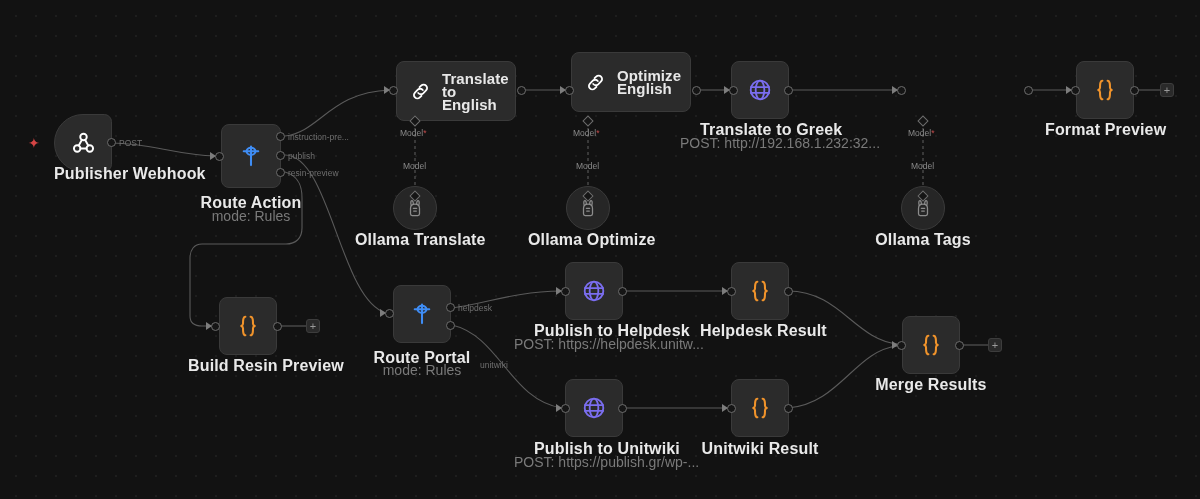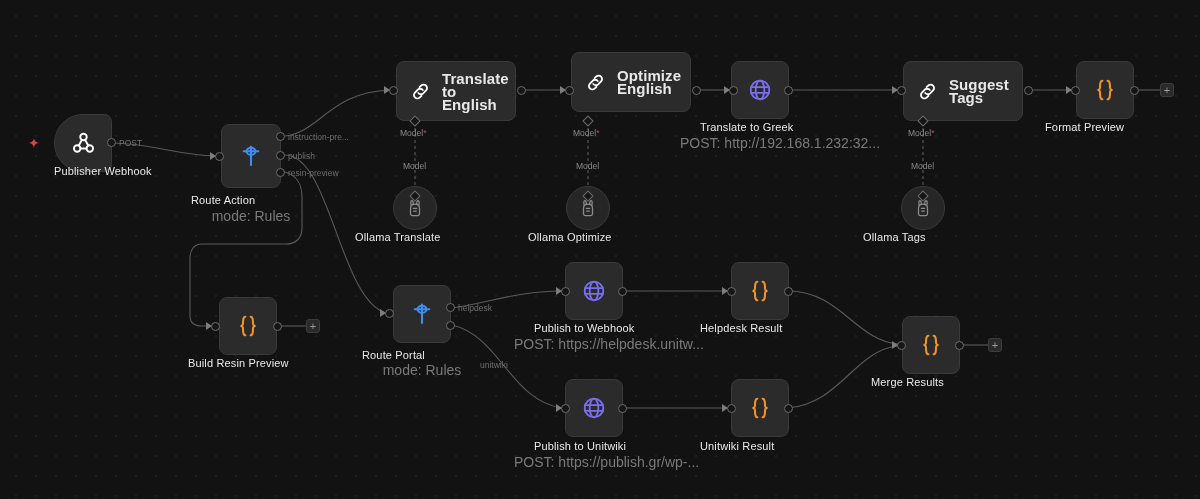--- a/index.html
+++ b/index.html
@@ -59,24 +59,24 @@
     font-size: 15px;
     line-height: 13px;
     font-weight: 600;
     letter-spacing: .1px;
     max-width: 78px;
   }
 
   
   .caption {
     position: absolute;
-    text-align: left;
+    text-align: center;
     color: #e9e9e9;
-    font-size: 11px;
-    font-weight: 400;
+    font-size: 16px;
+    font-weight: 700;
     letter-spacing: .15px;
     white-space: nowrap;
     z-index: 3;
   }
   .subcaption {
     position: absolute;
     text-align: center;
     color: #7a7a7a;
     font-size: 14px;
     font-weight: 400;
@@ -298,29 +298,20 @@
         <path d="M3.6 14.7 L20.4 14.7"></path>
       </svg>
     </span>
   </div>
   <div class="port" style="left:784px; top:86px;"></div>
   <div class="caption" style="left:700px; top:121px; width:120px;">Translate to Greek</div>
   <div class="subcaption" style="left:680px; top:135px; width:160px;">POST: http://192.168.1.232:32...</div>
 
   <div class="port in" style="left:892px; top:86px;"></div>
   <div class="port" style="left:897px; top:86px;"></div>
-  <div class="node wide" style="left:903px; top:61px;">
-    <span>
-      <svg class="icon" width="23" height="23" viewBox="0 0 24 24" fill="none" stroke="#ffffff" stroke-width="1.9" stroke-linecap="round" stroke-linejoin="round">
-        <path d="M9.6 13.6 a3.6 3.6 0 0 0 5.2 0.3 l3-3 a3.6 3.6 0 0 0 -5.1 -5.1 l-1.7 1.7"></path>
-        <path d="M14.4 10.4 a3.6 3.6 0 0 0 -5.2 -0.3 l-3 3 a3.6 3.6 0 0 0 5.1 5.1 l1.7 -1.7"></path>
-      </svg>
-    </span>
-    <span class="node-inline-label">Suggest Tags</span>
-  </div>
   <div class="port" style="left:1024px; top:86px;"></div>
   <div class="diamond" style="left:919px; top:117px;"></div>
   <div class="mini-label" style="left:908px; top:128px;">Model<span class="req">*</span></div>
   <div class="mini-label" style="left:911px; top:161px;">Model</div>
 
   <div class="port in" style="left:1066px; top:86px;"></div>
   <div class="port" style="left:1071px; top:86px;"></div>
   <div class="node square" style="left:1076px; top:61px;">
     <span>
       <svg class="icon" width="26" height="26" viewBox="0 0 24 24" fill="none" stroke="#f0932b" stroke-width="1.9" stroke-linecap="round" stroke-linejoin="round">
@@ -413,21 +404,21 @@
     <span>
       <svg class="icon" width="26" height="26" viewBox="0 0 24 24" fill="none" stroke="#7b6ef0" stroke-width="1.7" stroke-linecap="round" stroke-linejoin="round">
         <circle cx="12" cy="12" r="8.6"></circle>
         <ellipse cx="12" cy="12" rx="4" ry="8.6"></ellipse>
         <path d="M3.6 9.3 L20.4 9.3"></path>
         <path d="M3.6 14.7 L20.4 14.7"></path>
       </svg>
     </span>
   </div>
   <div class="port" style="left:618px; top:287px;"></div>
-  <div class="caption" style="left:534px; top:322px; width:120px;">Publish to Webhook</div>
+  <div class="caption" style="left:534px; top:322px; width:120px;">Publish to Helpdesk</div>
   <div class="subcaption" style="left:514px; top:336px; width:160px;">POST: https://helpdesk.unitw...</div>
 
   <div class="port in" style="left:722px; top:287px;"></div>
   <div class="port" style="left:727px; top:287px;"></div>
   <div class="node square" style="left:731px; top:262px;">
     <span>
       <svg class="icon" width="26" height="26" viewBox="0 0 24 24" fill="none" stroke="#f0932b" stroke-width="1.9" stroke-linecap="round" stroke-linejoin="round">
         <path d="M9.6 3.4 C7.2 3.4 7.4 8.2 7.4 10 C7.4 11.3 5.8 12 5.8 12 C5.8 12 7.4 12.7 7.4 14 C7.4 15.8 7.2 20.6 9.6 20.6"></path>
         <path d="M14.4 3.4 C16.8 3.4 16.6 8.2 16.6 10 C16.6 11.3 18.2 12 18.2 12 C18.2 12 16.6 12.7 16.6 14 C16.6 15.8 16.8 20.6 14.4 20.6"></path>
       </svg>

